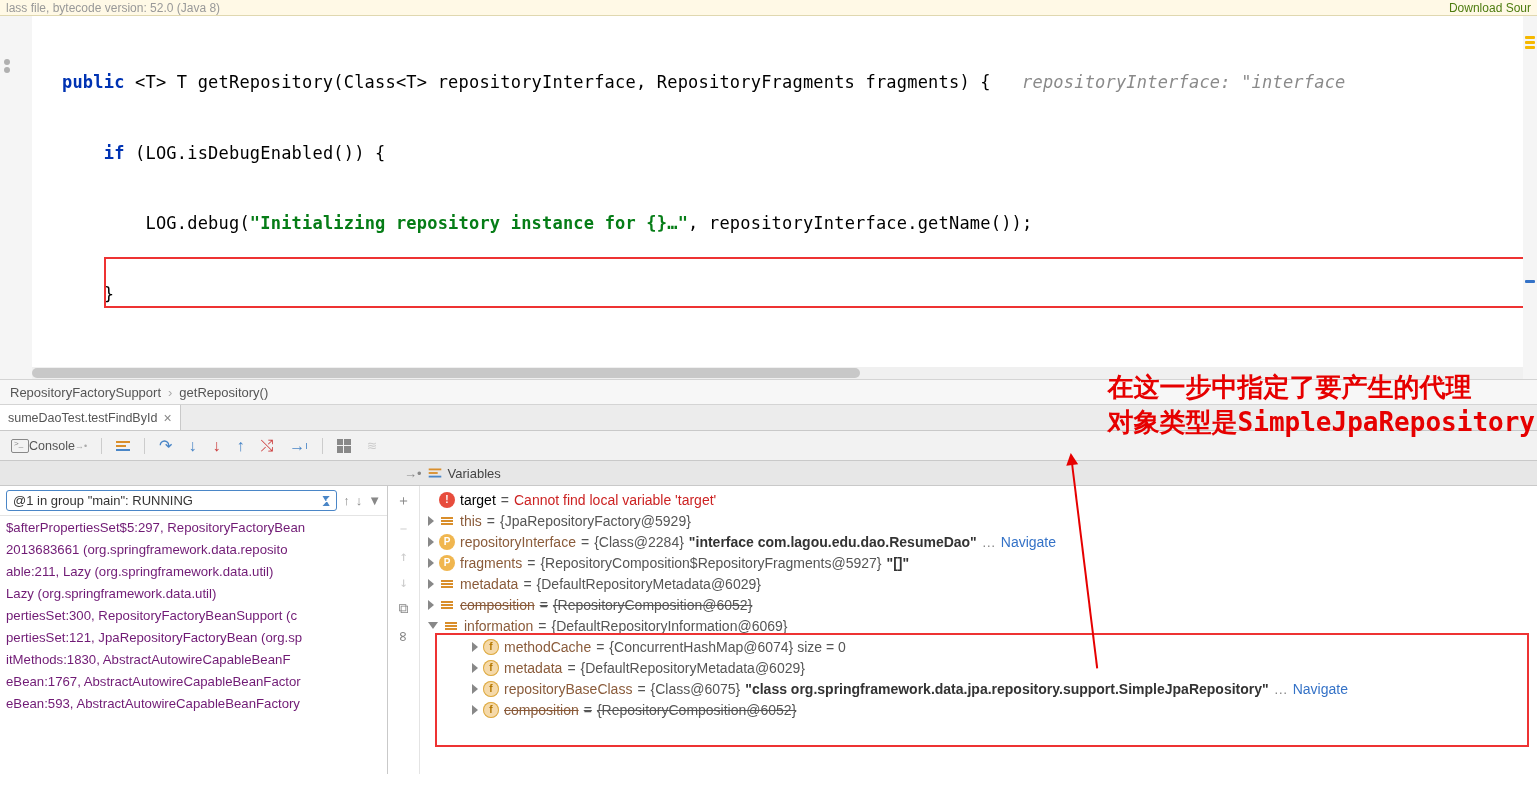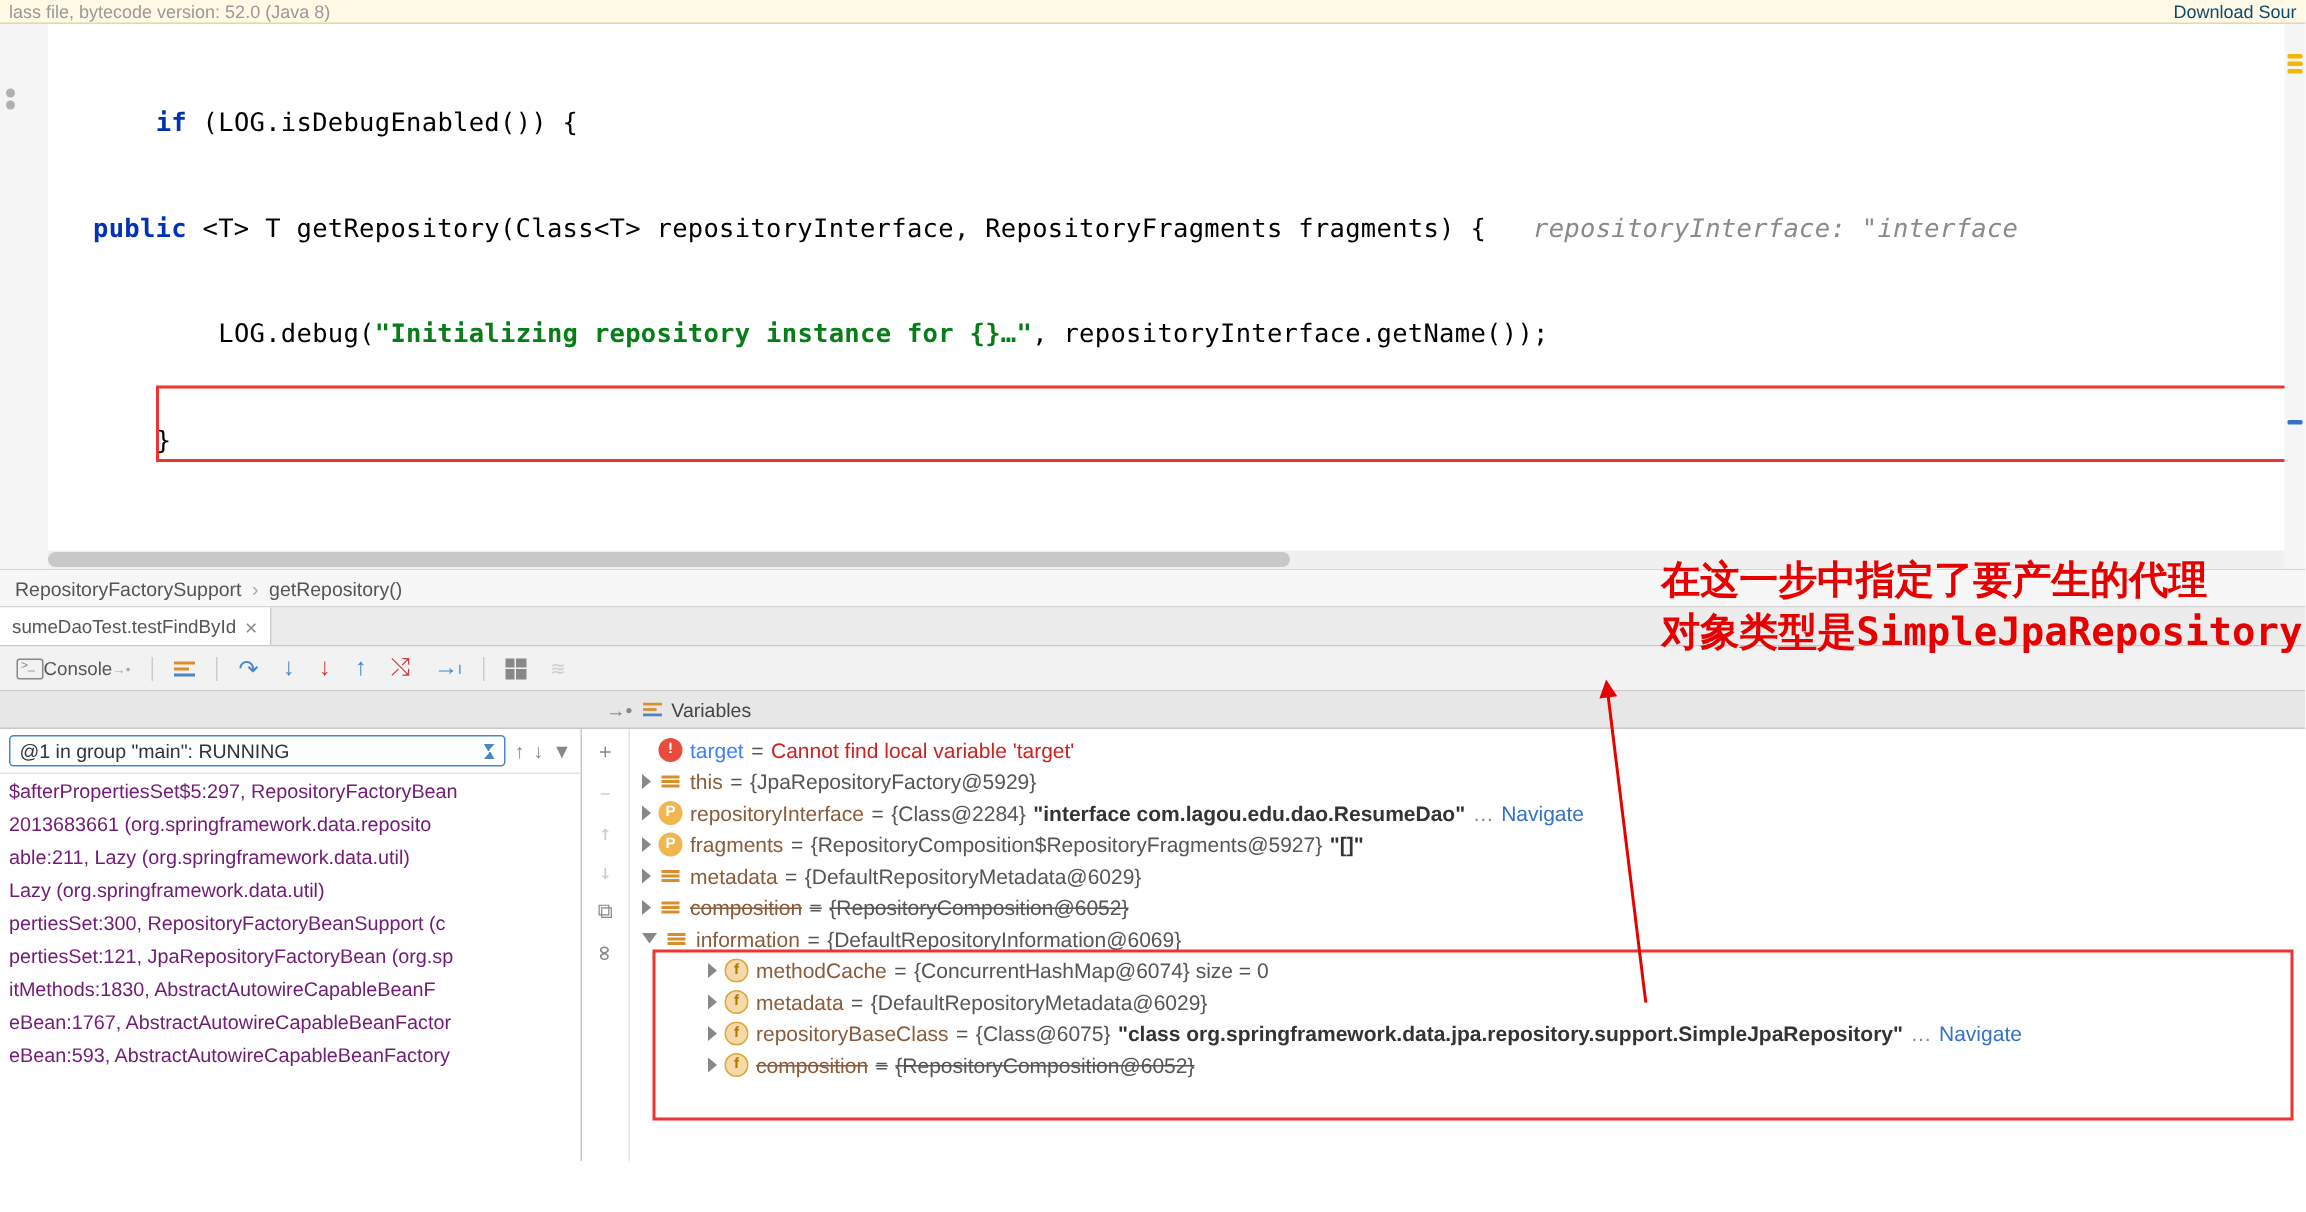--- a/index.html
+++ b/index.html
@@ -18,21 +18,21 @@
     height: 16px;
     border-bottom: 1px solid #e0d8b0;
     display: flex;
     justify-content: space-between;
     align-items: center;
     padding: 0 6px;
     font-size: 12px;
     color: #999;
     font-family: -apple-system, sans-serif;
   }
-  .top-banner .right { color: #0c4a6e; }
+  .top-banner .right { color: #4d7c0f; }
 
   .editor-area {
     position: relative;
     height: 363px;
     overflow: hidden;
     background: #fff;
   }
   .gutter {
     position: absolute;
     left: 0;
@@ -287,21 +287,21 @@
     width:16px; height:16px; border-radius:50%;
     display:inline-flex; align-items:center; justify-content:center;
     font-size:10px; font-weight:bold;
   }
   .vi-err { background:#e74c3c; color:#fff;}
   .vi-obj { display:inline-flex; flex-direction:column; gap:1px;}
   .vi-obj span { width:12px; height:2px; background:#d98e2b; display:block;}
   .vi-p { background:#f0b64f; color:#fff;}
   .vi-f { background:#f5d9a9; color:#b37700; box-shadow: inset 0 0 0 1px #dca93f;}
   .vname { color: #8a5b3a;}
-  .vname.red { color: #3b82f6; }
+  .vname.red { color: #000000; }
   .veq { color: #555;}
   .vval { color: #555;}
   .vval.red { color: #cc2222; }
   .vstr { color: #333; font-weight: bold;}
   .navlink { color: #3472c7; cursor: pointer;}
   .dots { color: #888;}
 
   .redbox-vars {
     position: absolute;
     left: 15px;
@@ -367,22 +367,22 @@
 </div>
 
 <div class="editor-area">
   <div class="gutter">
     <div class="gutter-marks">
       <span class="gutter-mark"></span>
       <span class="gutter-mark"></span>
     </div>
   </div>
   <div class="code-viewport">
+    <div class="code-line"><span class="kw">public </span><span>&lt;T&gt; T getRepository(Class&lt;T&gt; repositoryInterface, RepositoryFragments fragments) {</span><span class="hint">   repositoryInterface: "interface</span></div>
     <div class="code-line">    <span class="kw">if </span><span>(LOG.isDebugEnabled()) {</span></div>
-    <div class="code-line"><span class="kw">public </span><span>&lt;T&gt; T getRepository(Class&lt;T&gt; repositoryInterface, RepositoryFragments fragments) {</span><span class="hint">   repositoryInterface: "interface</span></div>
     <div class="code-line">        <span>LOG.debug(</span><span class="str">"Initializing repository instance for {}…"</span><span>, repositoryInterface.getName());</span></div>
     <div class="code-line">    <span>}</span></div>
     <div class="code-line"></div>
     
     
     
     
     
     
     

